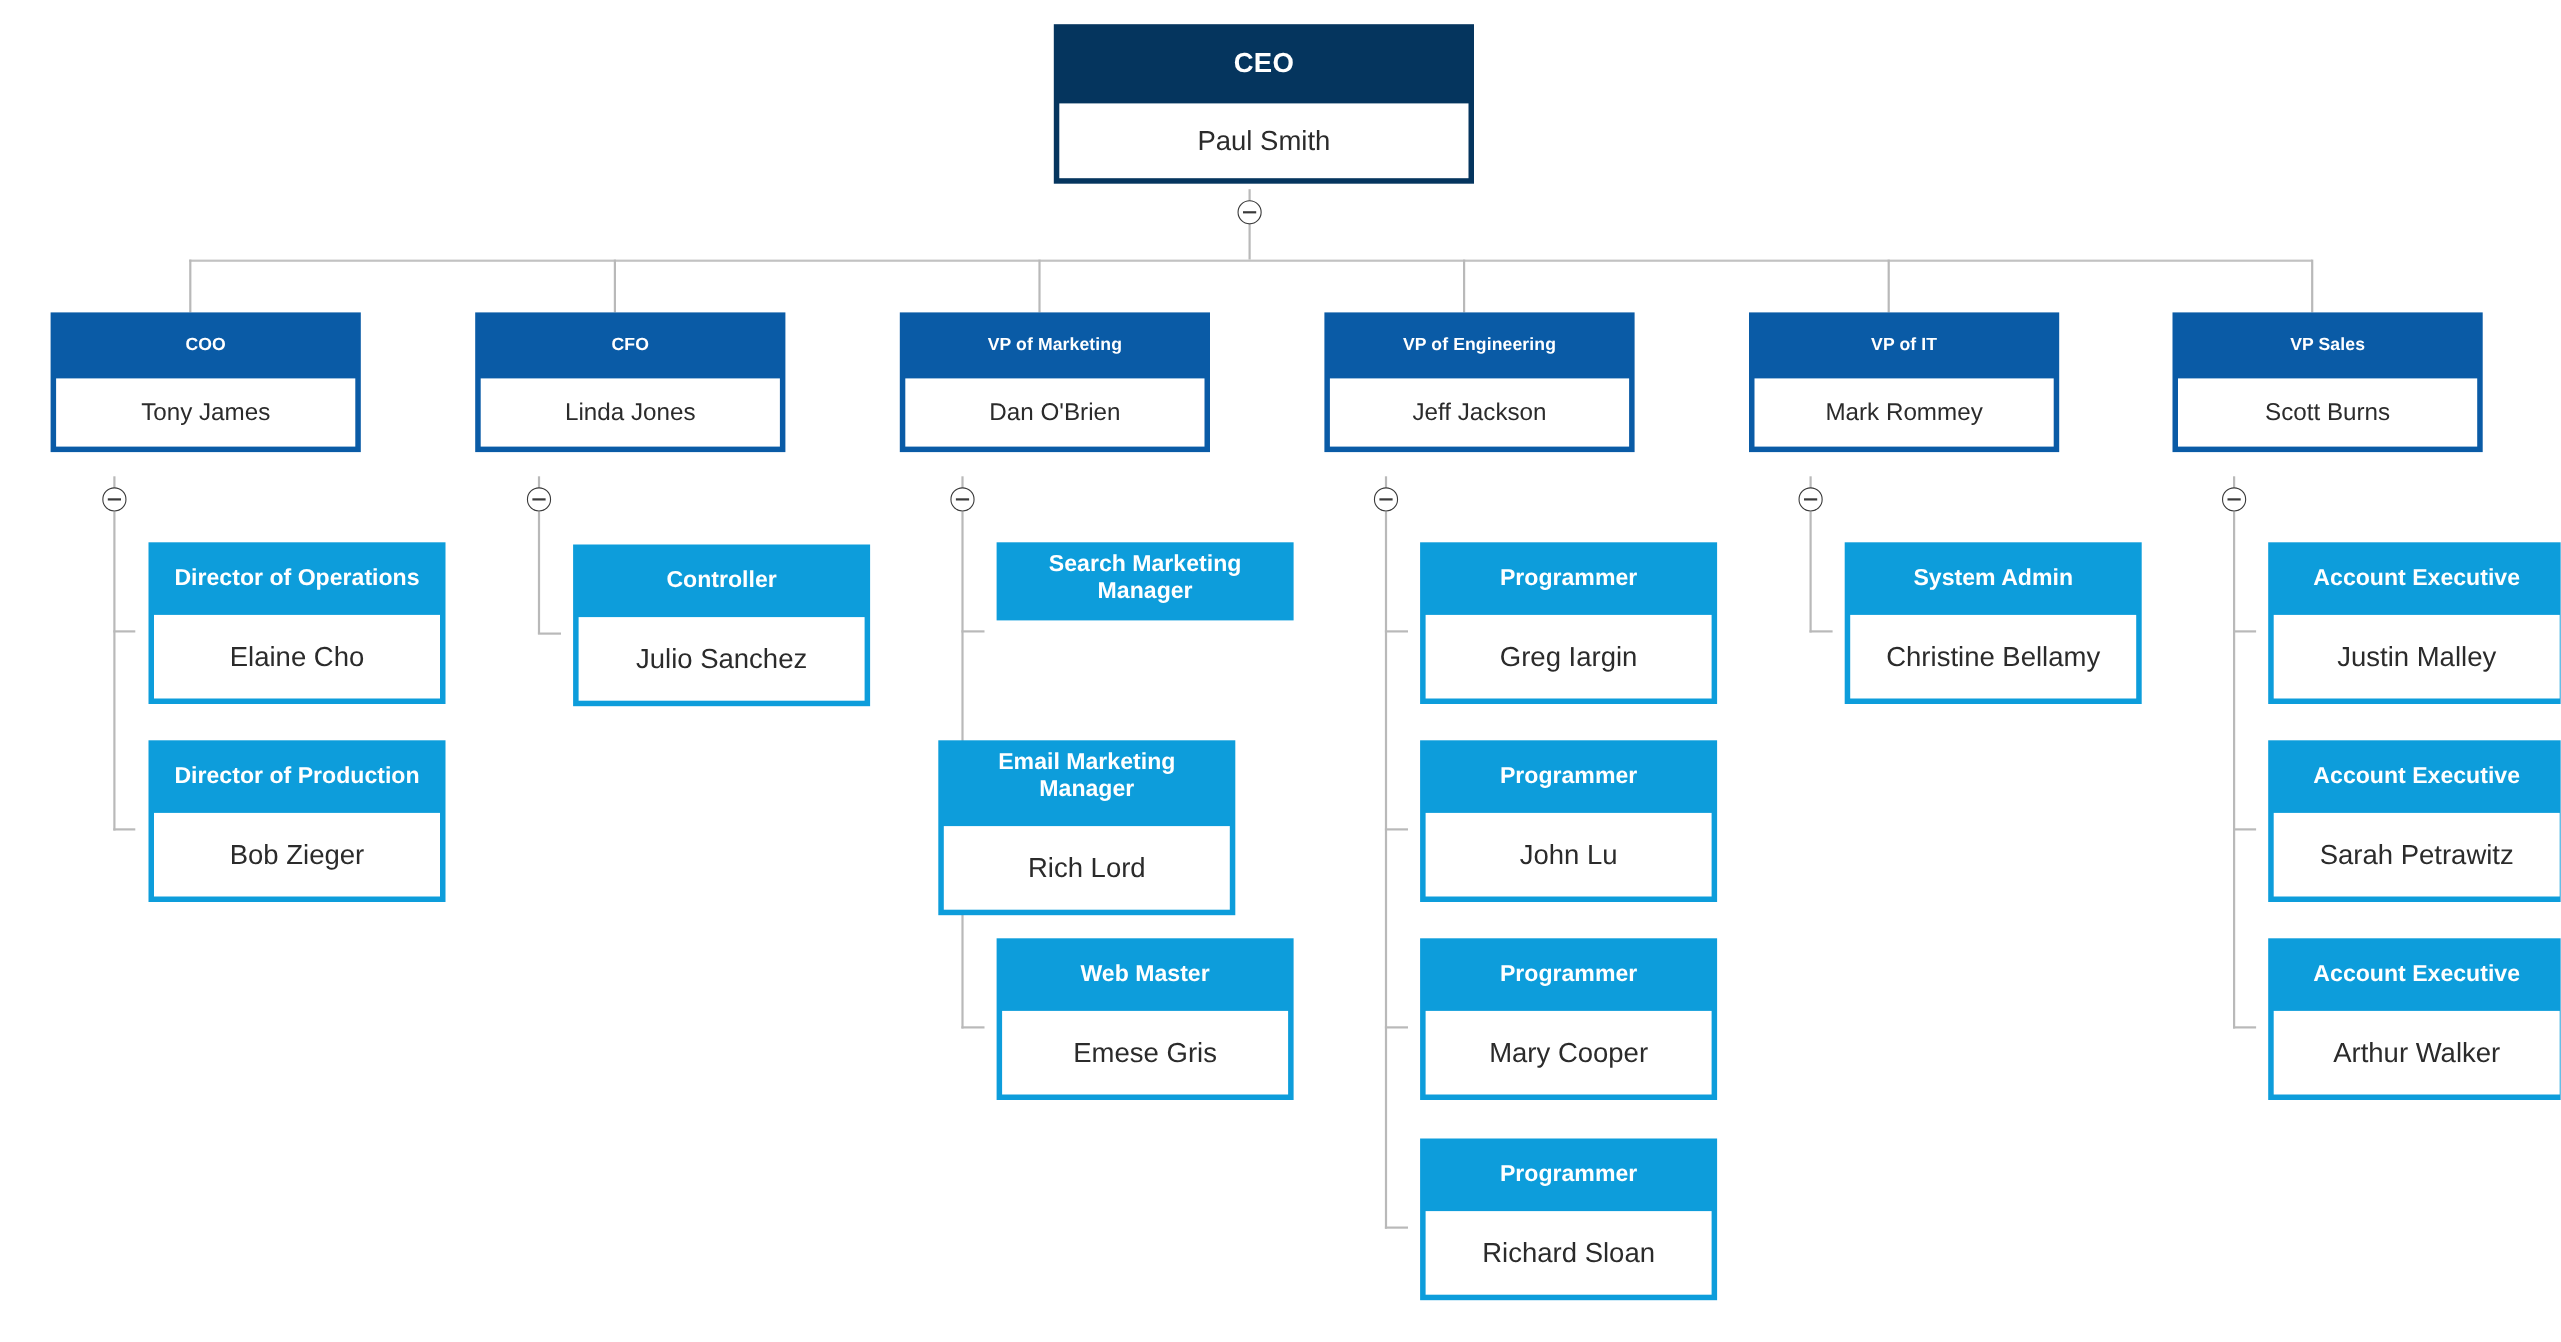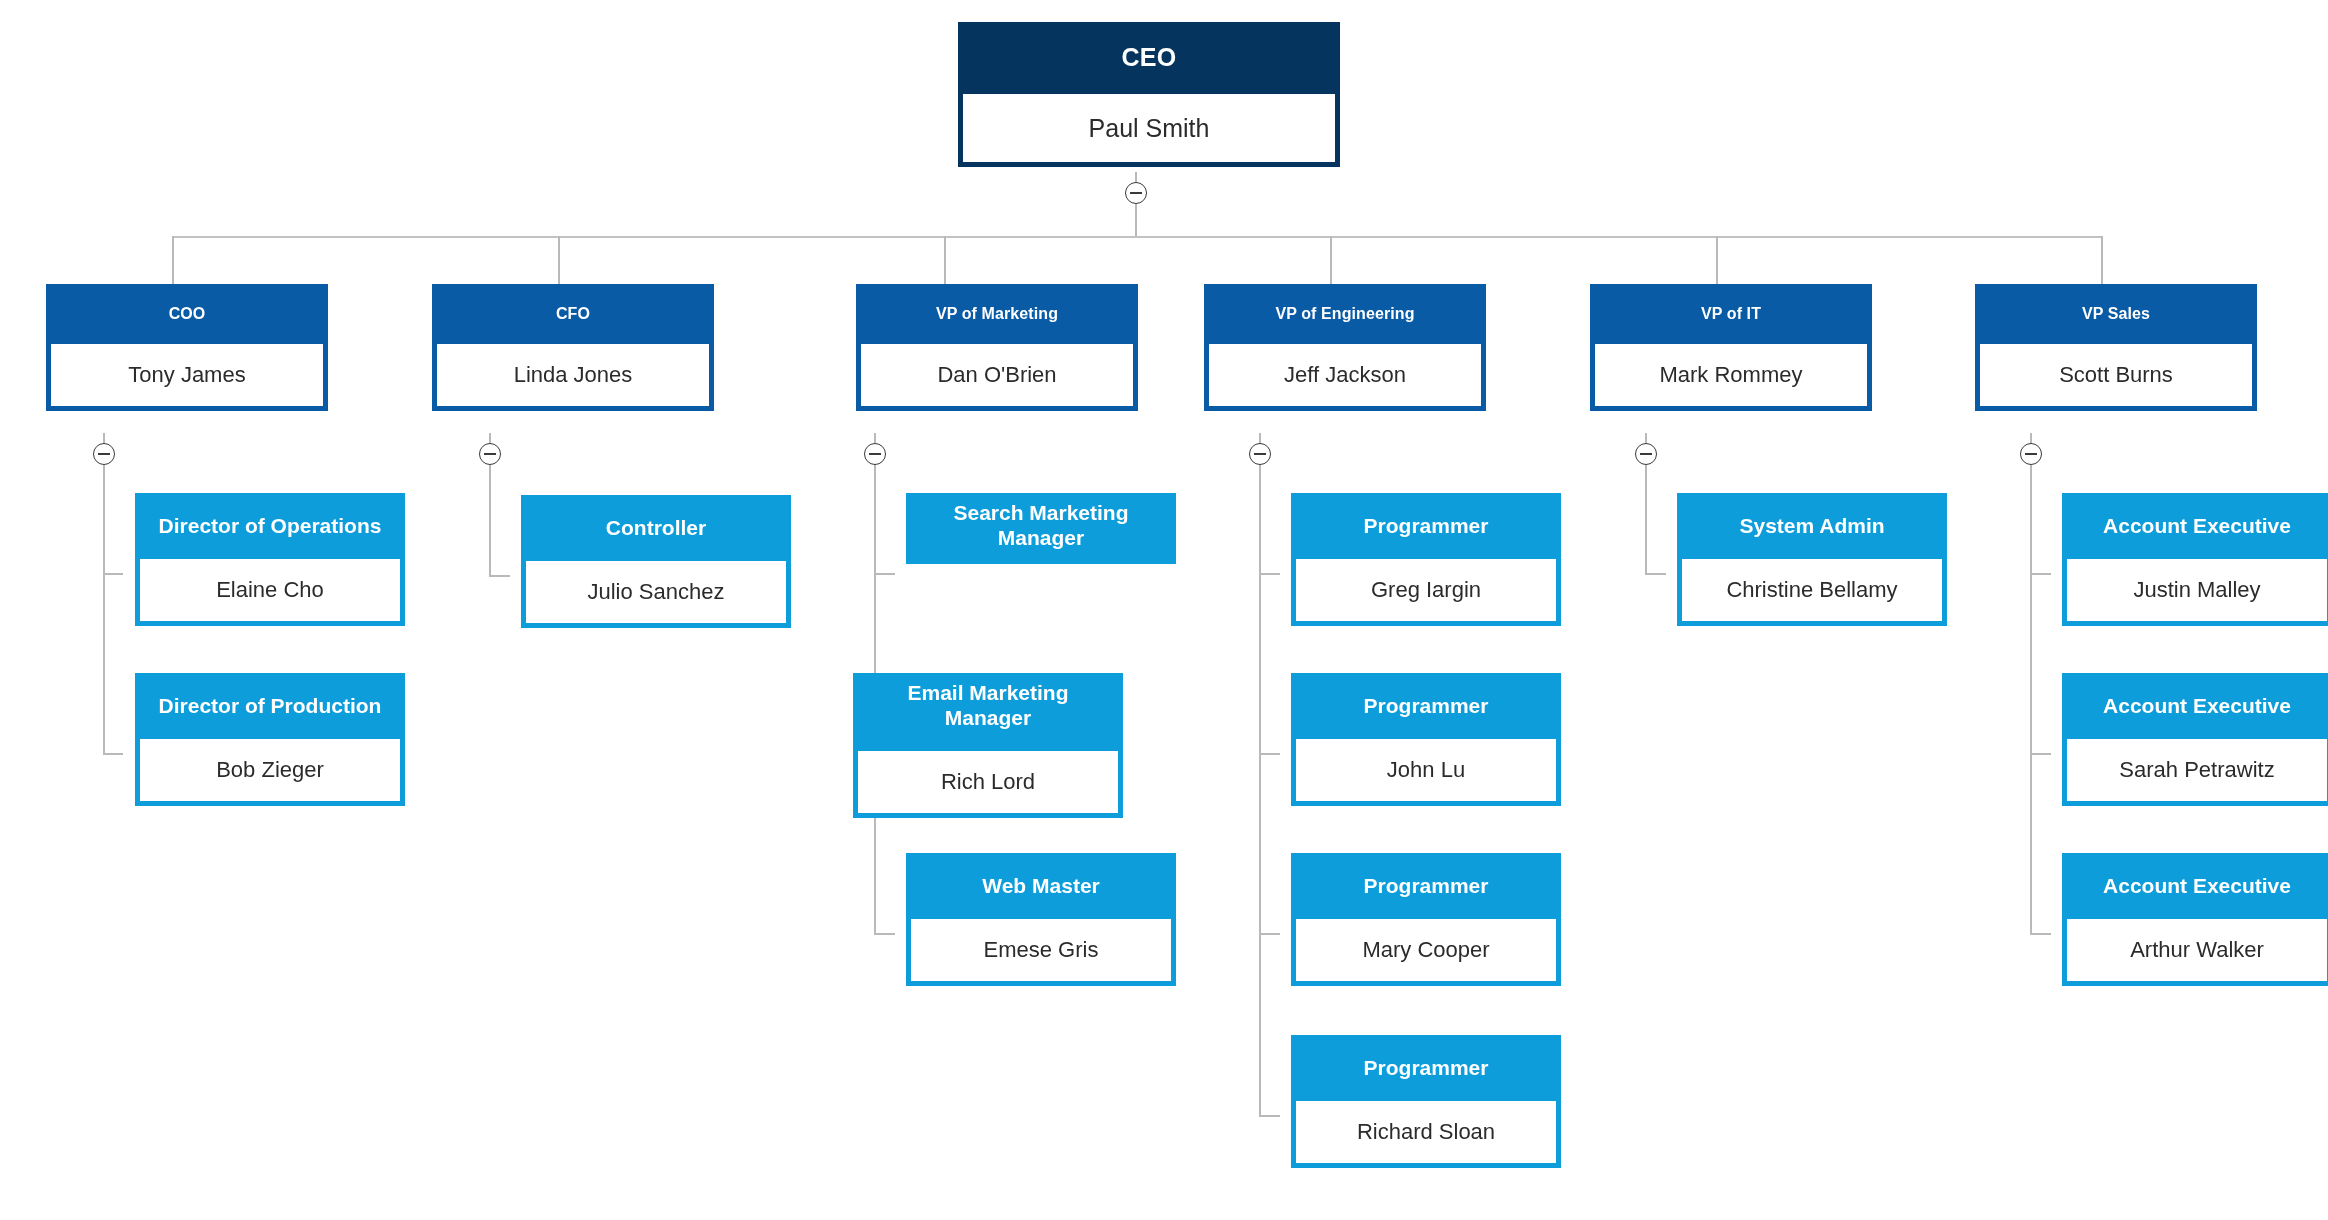--- a/index.html
+++ b/index.html
@@ -125,22 +125,22 @@
     width: 270px;
     background: #0d9ddb;
     padding: 0 5px 5px 5px;
   }
   .node.lvl3 .title {
     height: 66px;
     font-size: 21px;
     padding: 0 10px;
   }
   .node.lvl3 .name {
-    height: 62px;
-    font-size: 22px;
+    height: 76px;
+    font-size: 25px;
   }
 </style>
 </head>
 <body>
 
 <div id="chart-canvas">
 
   <div class="node lvl1" style="left:945px; top:22px;">
     <div class="title">CEO</div>
     <div class="name">Paul Smith</div>
@@ -161,21 +161,21 @@
   <div class="conn-v" style="left:2101px; top:236px; height:48px;"></div>
 
   <div class="node lvl2" style="left:33px; top:284px;">
     <div class="title">COO</div>
     <div class="name">Tony James</div>
   </div>
   <div class="node lvl2" style="left:419px; top:284px;">
     <div class="title">CFO</div>
     <div class="name">Linda Jones</div>
   </div>
-  <div class="node lvl2" style="left:843px; top:284px;">
+  <div class="node lvl2" style="left:805px; top:284px;">
     <div class="title">VP of Marketing</div>
     <div class="name">Dan O'Brien</div>
   </div>
   <div class="node lvl2" style="left:1191px; top:284px;">
     <div class="title">VP of Engineering</div>
     <div class="name">Jeff Jackson</div>
   </div>
   <div class="node lvl2" style="left:1577px; top:284px;">
     <div class="title">VP of IT</div>
     <div class="name">Mark Rommey</div>

